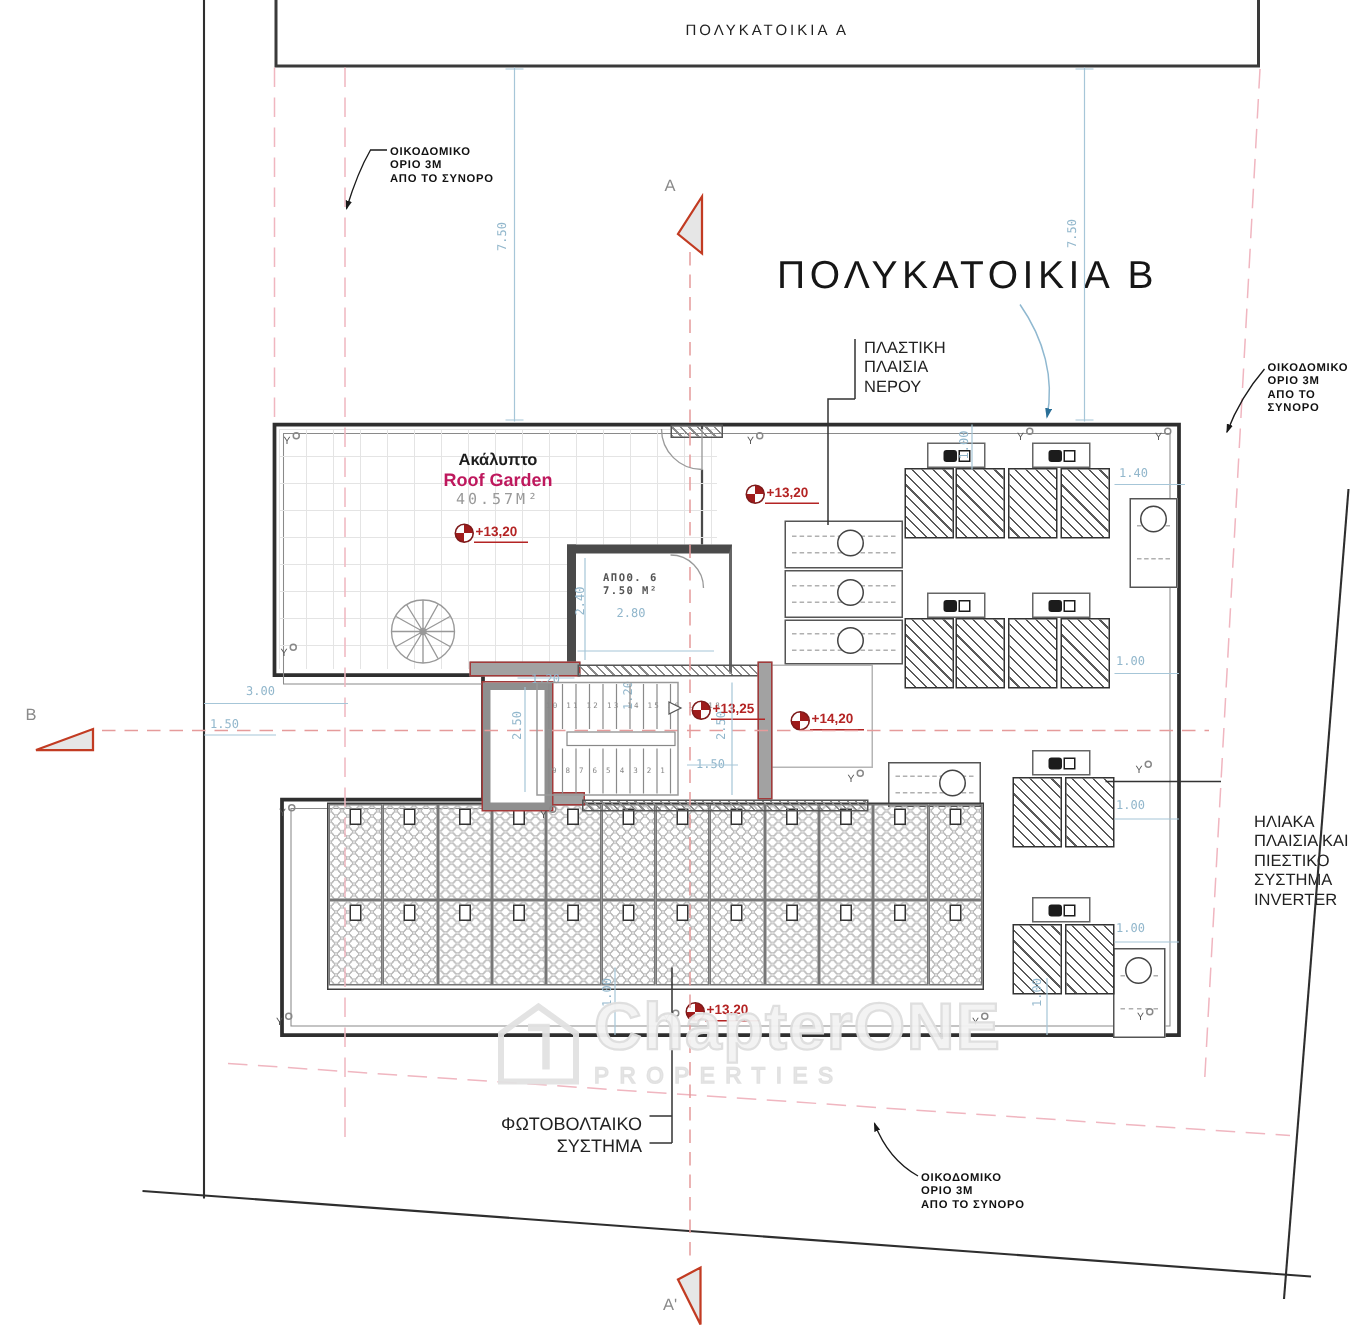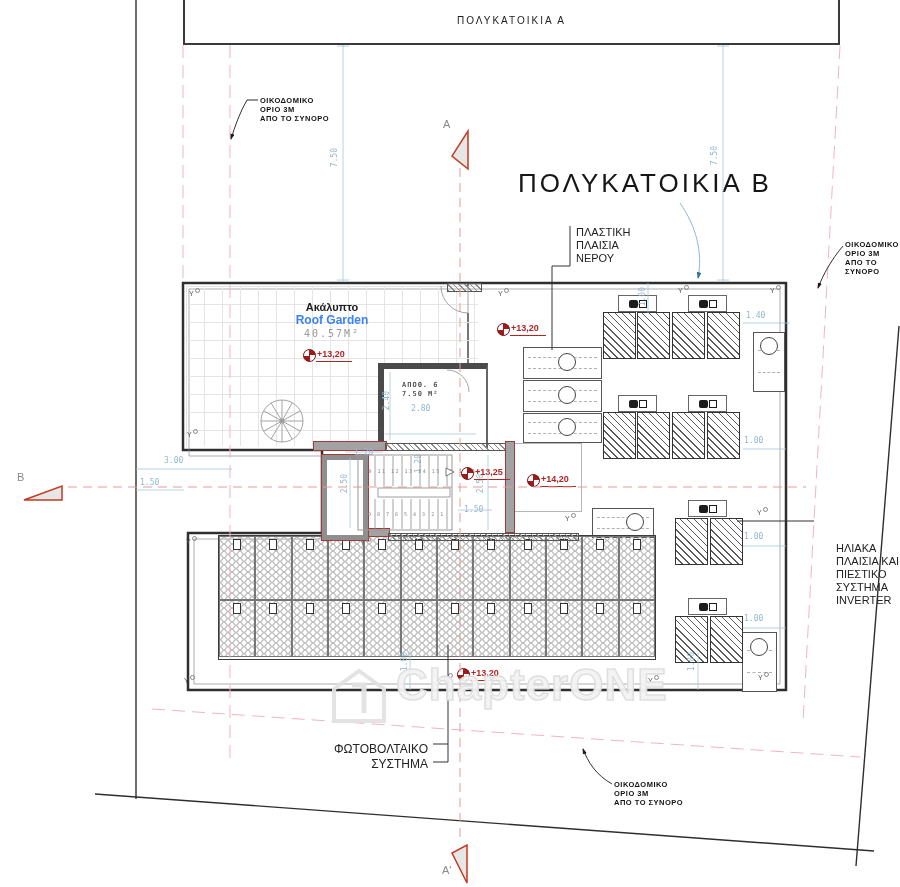--- a/index.html
+++ b/index.html
@@ -16,21 +16,21 @@
 
   
   #titleB{left:518px;top:168px;font-size:26px;letter-spacing:3px;color:#161616;z-index:30;}
 
   
   #rgGrid{left:186px;top:286px;width:292px;height:160px;z-index:3;
     background-image:linear-gradient(#e4e4e4 1px,transparent 1px),linear-gradient(90deg,#e4e4e4 1px,transparent 1px);
     background-size:18px 18px;}
   #rgText{left:272px;top:301px;width:120px;text-align:center;z-index:5;}
   #rgText .g1{font-weight:bold;font-size:11px;color:#1d1d1d;}
-  #rgText .g2{font-weight:bold;font-size:12px;color:#3b82f6;}
+  #rgText .g2{font-weight:bold;font-size:12px;color:#be185d;}
   #rgText .g3{font-family:"DejaVu Sans Mono",monospace;font-size:10px;letter-spacing:2px;color:#9a9a9a;margin-top:1px;}
 
   
   #storage{left:378px;top:363px;width:102px;height:80px;background:#fff;z-index:6;
     border-top:6px solid #4a4a4a;border-left:6px solid #4a4a4a;border-right:2px solid #666;}
   #storText{left:402px;top:381px;z-index:7;font-family:"DejaVu Sans Mono",monospace;
     font-size:7px;font-weight:bold;color:#555;letter-spacing:1px;line-height:9px;}
 
   
   .wallg{background:#a2a2a2;border:1px solid #a33a3a;z-index:8;}
@@ -311,20 +311,21 @@
   <span class="dim vdim" style="left:687px;top:652px;">1.00</span>
   <span class="dim vdim" style="left:400px;top:652px;">1.00</span>
 
   <div id="wm" class="abs">
     <svg width="58" height="62">
       <path d="M4,26 L29,8 L54,26 V58 H4 Z" fill="none" stroke="#e2e2e2" stroke-width="4"></path>
       <path d="M22,22 H34 V50" fill="none" stroke="#e2e2e2" stroke-width="5"></path>
     </svg>
     <div>
       <div id="wmBrand">ChapterONE</div>
+      <div id="wmSub">PROPERTIES</div>
     </div>
   </div>
 
   <svg id="over" class="layer" width="900" height="887">
     <defs>
       <marker id="arr" viewBox="0 0 6 4" refX="5" refY="2" markerWidth="7" markerHeight="5" orient="auto">
         <path d="M0,0 L6,2 L0,4 Z" fill="#1a1a1a"></path>
       </marker>
       <marker id="arrB" viewBox="0 0 6 4" refX="5" refY="2" markerWidth="7" markerHeight="5" orient="auto">
         <path d="M0,0 L6,2 L0,4 Z" fill="#2a6f97"></path>

